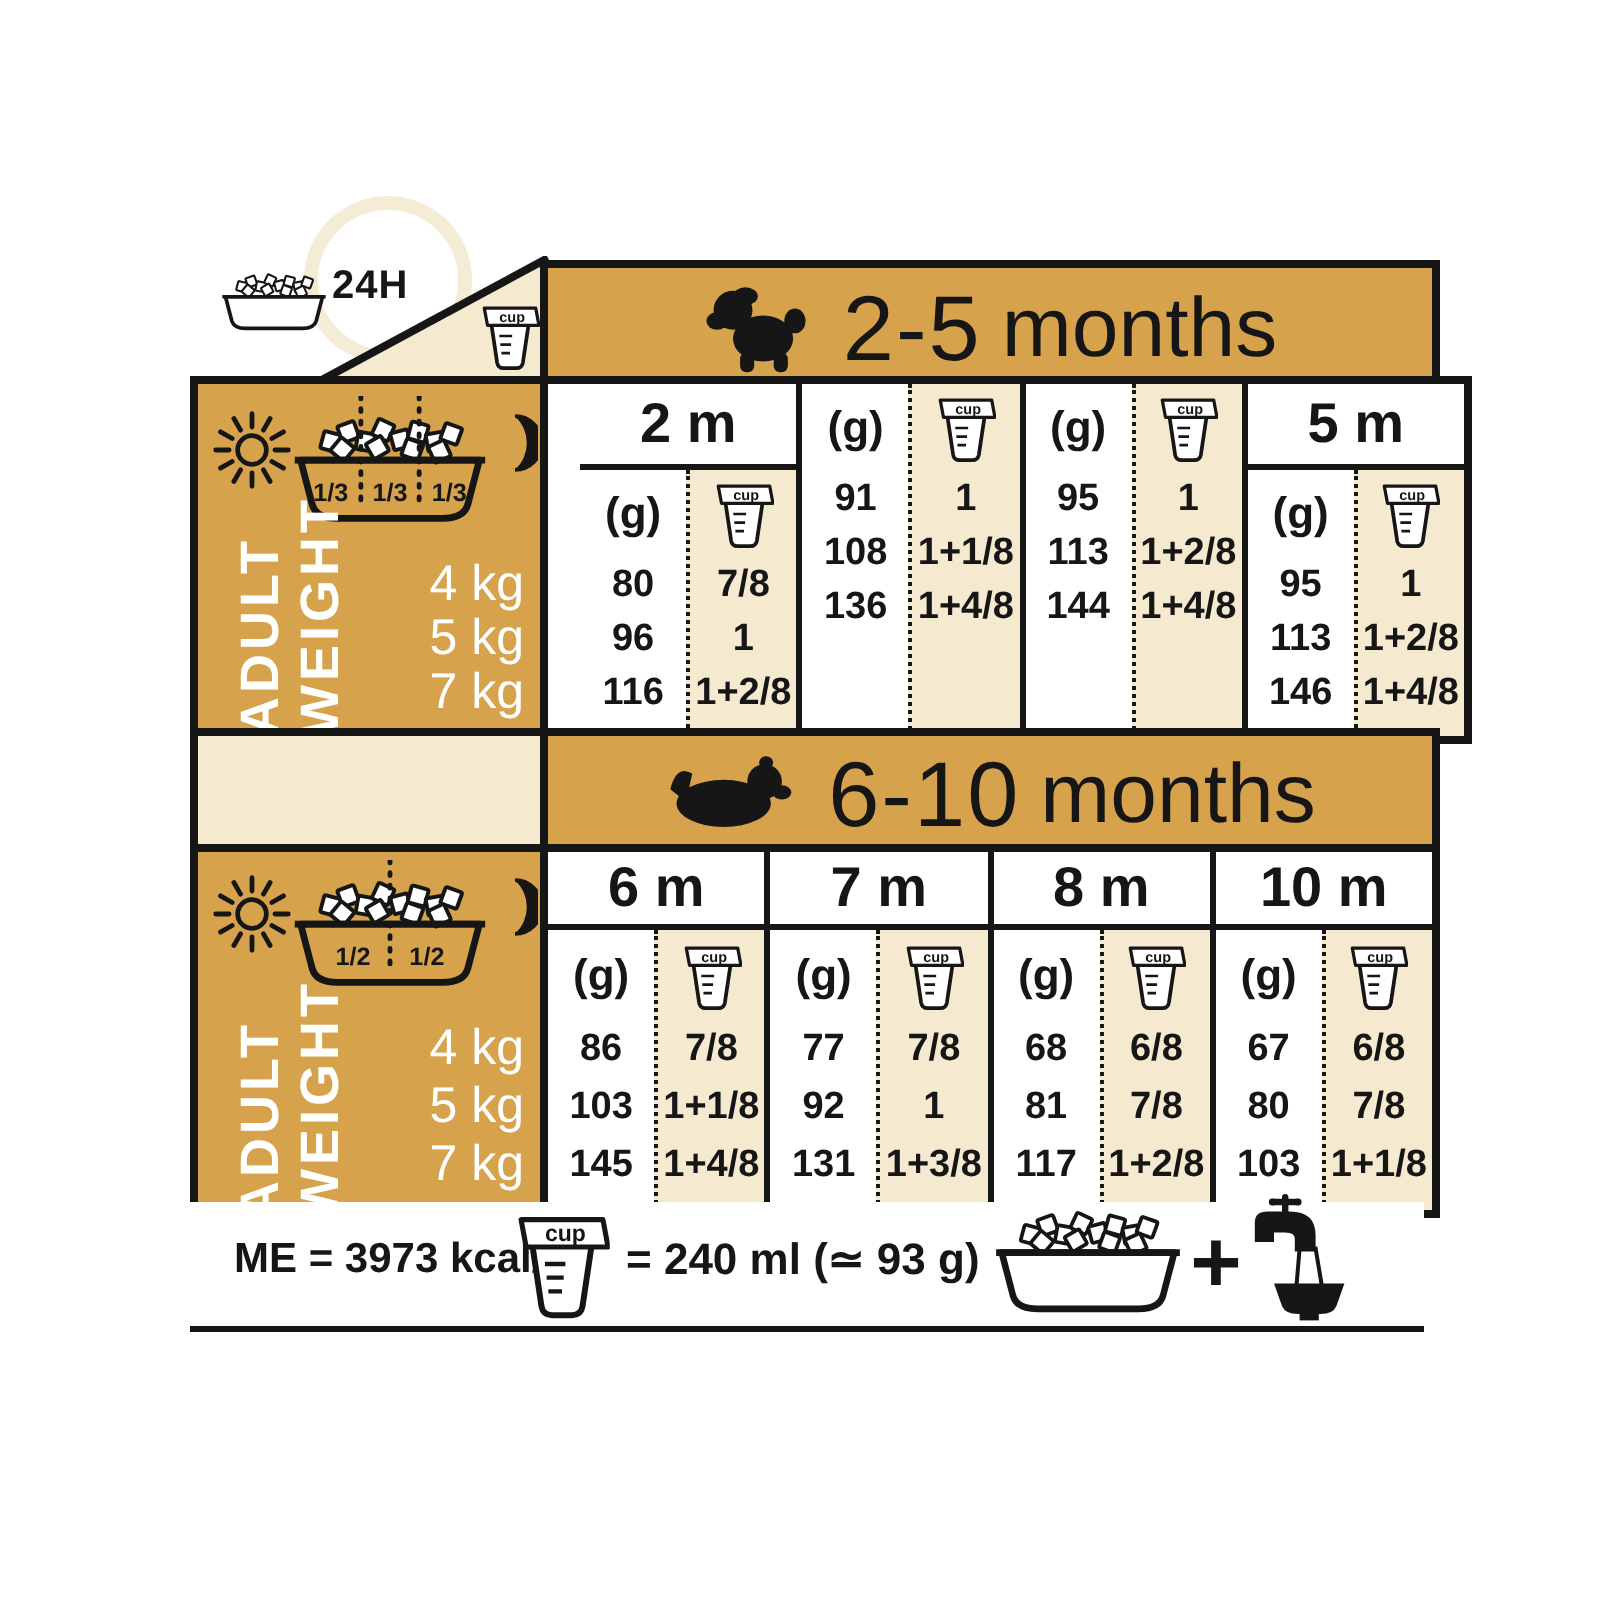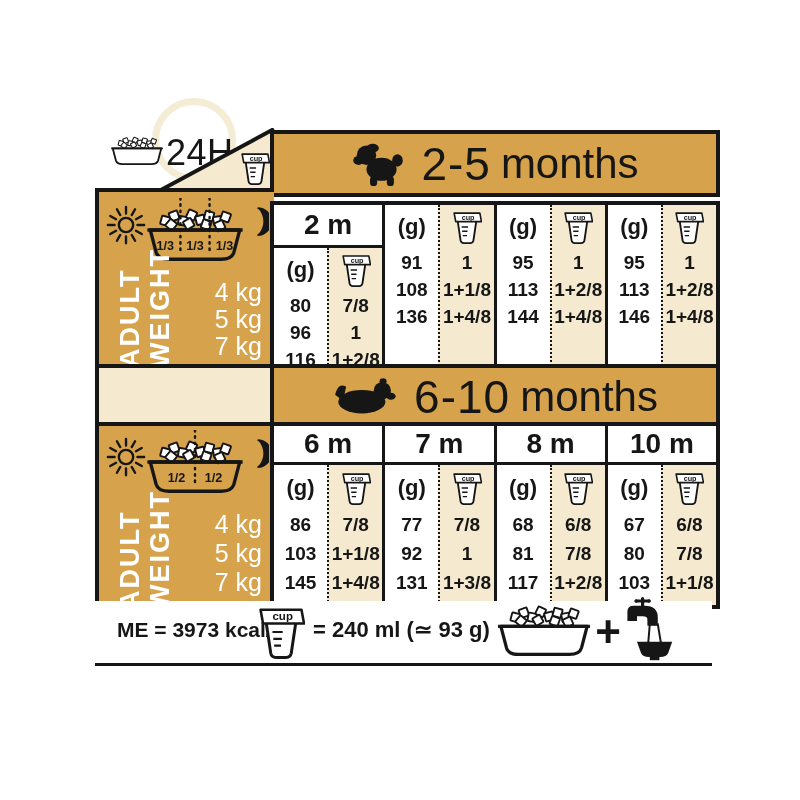--- a/index.html
+++ b/index.html
@@ -2,21 +2,21 @@
 <html><head>
 <meta charset="utf-8">
 <style>
   html,body{margin:0;padding:0;background:#fff;}
   .canvas{position:relative;width:800px;height:800px;background:#fff;overflow:hidden;
           font-family:"Liberation Sans",sans-serif;color:#161616;}
   .abs{position:absolute;}
   
   .halo{position:absolute;left:152px;top:98px;width:70px;height:70px;border-radius:50%;
         border:7px solid #F4ECD4;background:transparent;}
-  .h24{position:absolute;left:166px;top:132px;font-size:36px;font-weight:normal;letter-spacing:0.5px;}
+  .h24{position:absolute;left:166px;top:132px;font-size:20px;font-weight:bold;letter-spacing:0.5px;}
   .hdr{position:absolute;left:270px;width:442px;background:#D6A34C;border:4px solid #161616;
        display:flex;align-items:center;justify-content:center;}
   .hdr1{top:130px;height:59px;}
   .hdr2{top:364px;height:58px;}
   .hdr .range{font-size:46px;font-weight:normal;letter-spacing:1px;}
   .hdr .suffix{font-size:42px;font-weight:normal;margin-left:10px;letter-spacing:0px;}
   .hdr svg{margin-right:16px;}
   
   .panel{position:absolute;left:95px;width:175px;background:#D6A34C;
          border:4px solid #161616;border-right:none;}
@@ -27,21 +27,21 @@
   .vword{writing-mode:vertical-rl;transform:rotate(180deg);color:#fff;font-weight:bold;
          font-size:27px;letter-spacing:2px;line-height:30px;}
   .awrap{position:absolute;display:flex;}
   .weights{position:absolute;right:12px;display:flex;flex-direction:column;text-align:right;}
   .weights .w{color:#fff;font-weight:normal;font-size:25px;}
   .p1 .w{height:27px;line-height:27px;}
   .p2 .w{height:29px;line-height:29px;}
   
   .tbl{position:absolute;left:270px;width:442px;background:#fff;border:4px solid #161616;
        display:flex;}
-  .t1{top:201px;height:176px;}
+  .t1{top:188px;height:176px;padding-left:16px;}
   .t2{top:422px;height:179px;justify-content:center;}
   .mcol{flex:1;min-width:0;display:flex;flex-direction:column;}
   .mcol + .mcol{border-left:3px solid #161616;}
   .mhead{display:flex;align-items:center;justify-content:center;font-weight:bold;
          border-bottom:3px solid #161616;background:#fff;}
   .t1 .mhead{height:40px;font-size:28px;}
   .t2 .mhead{height:36px;font-size:28px;}
   .mbody{flex:1;display:flex;}
   .sub-g,.sub-c{flex:1;display:flex;flex-direction:column;align-items:center;}
   .sub-c{background:#F5EAD0;border-left:2px dotted #161616;}
@@ -262,20 +262,21 @@
                 <use href="#sym-cup"></use>
               </svg>
             </div>
           <div class="val">1</div>
           <div class="val">1+2/8</div>
           <div class="val">1+4/8</div>
         </div>
       </div>
     </div>
     <div class="mcol">
+      <div class="mhead">5 m</div>
       <div class="mbody">
         <div class="sub-g">
           <div class="unit">(g)</div>
           <div class="val">95</div>
           <div class="val">113</div>
           <div class="val">146</div>
         </div>
         <div class="sub-c">
           <div class="unit">
               <svg class="cupico" viewBox="0 0 56 68">

